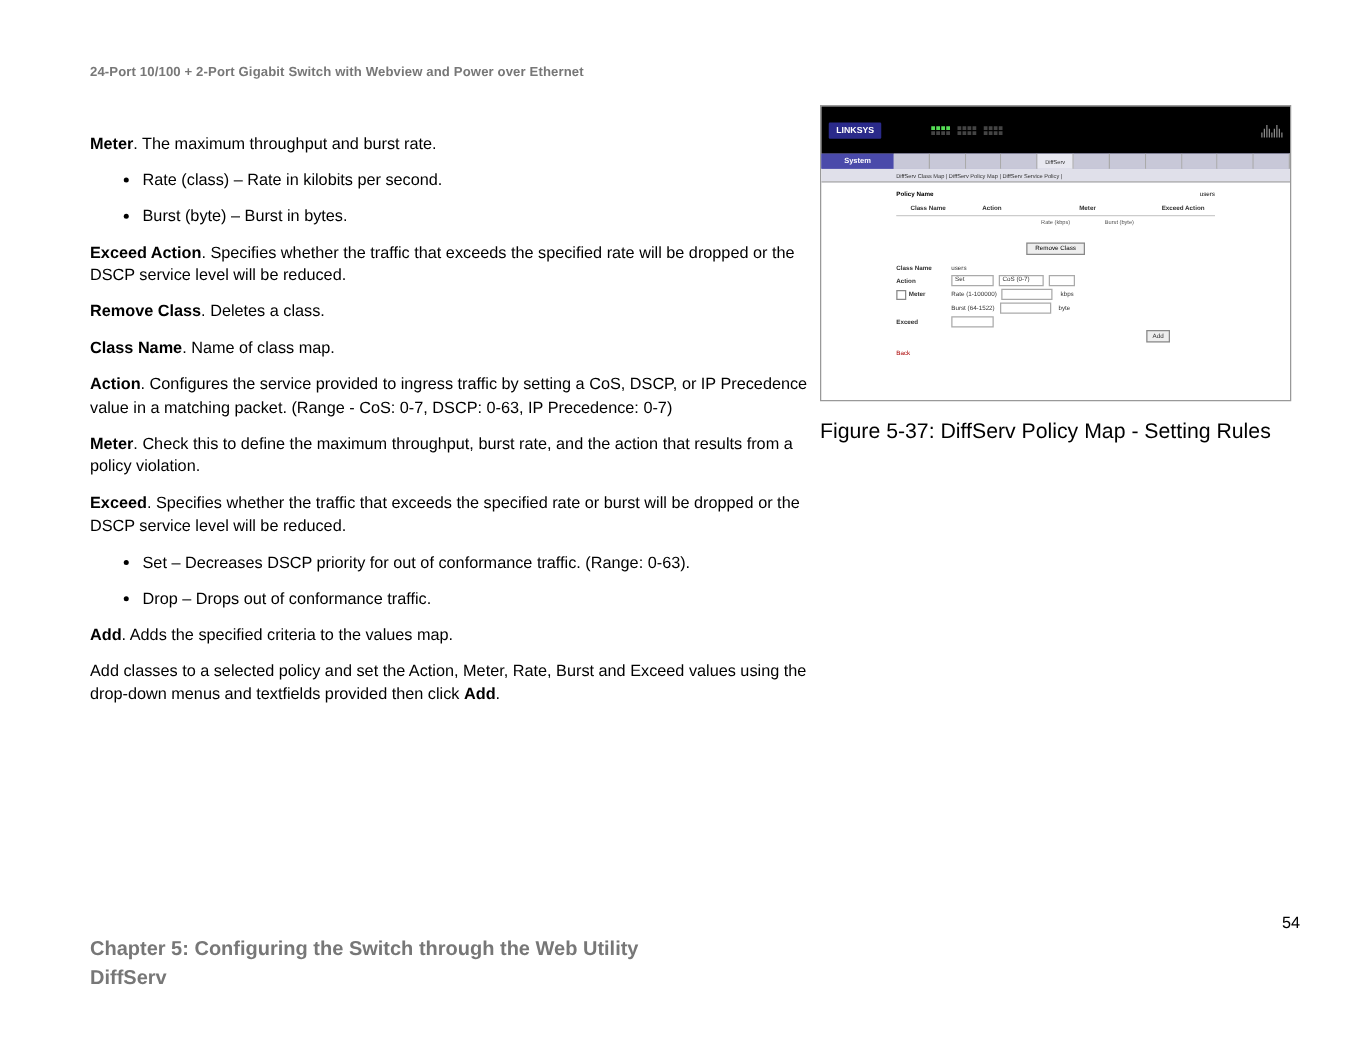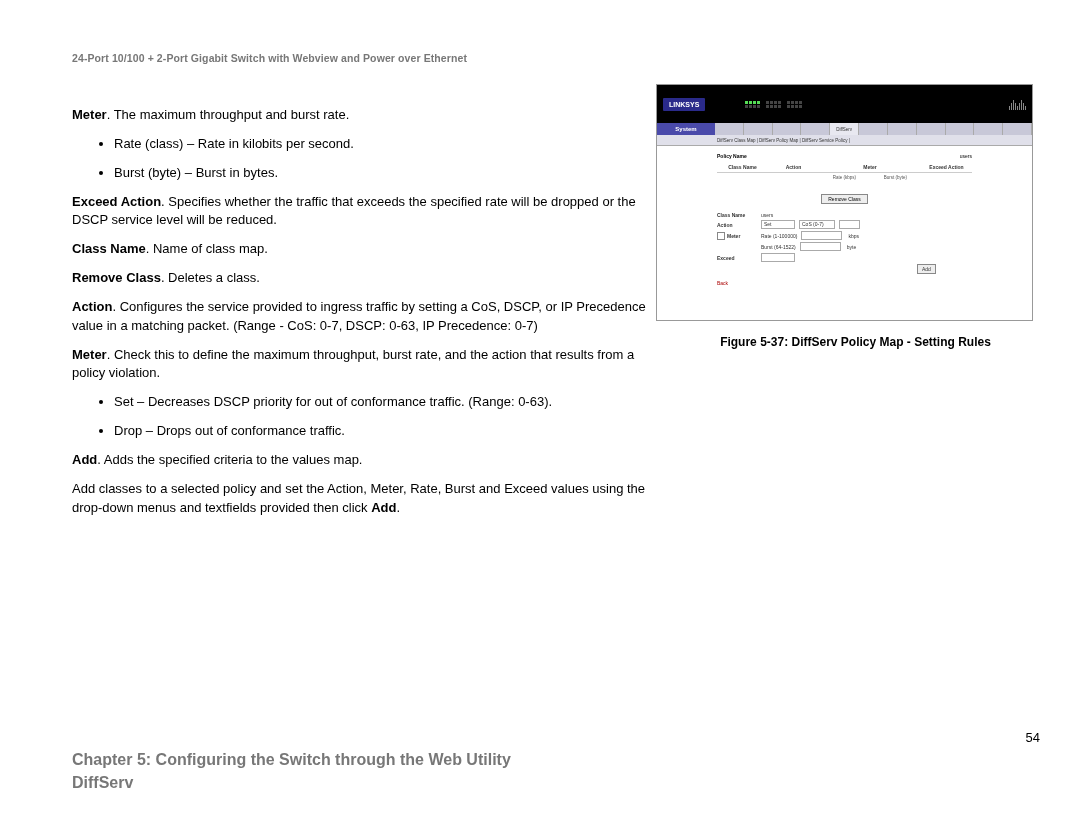--- a/index.html
+++ b/index.html
@@ -192,23 +192,22 @@
     margin-left: 200px;
     margin-top: 2px;
     width: fit-content;
   }
   .fig-back {
     font-size: 5px;
     color: #a00;
     margin-top: 6px;
   }
   .figure-caption {
-    font-size: 12px;
-    font-weight: bold;
-    text-align: center;
+    font-size: 17px;
+    font-weight: normal;
     margin-top: 14px;
     color: #000;
   }
   .footer {
     position: absolute;
     bottom: 40px;
     left: 72px;
     right: 40px;
   }
   .page-num {
@@ -230,24 +229,25 @@
 <div class="header">24-Port 10/100 + 2-Port Gigabit Switch with Webview and Power over Ethernet</div>
 
 <div class="content-wrap">
   <div class="main-col">
     <p><span class="bold">Meter</span><span>. The maximum throughput and burst rate.</span></p>
     <ul>
       <li>Rate (class) – Rate in kilobits per second.</li>
       <li>Burst (byte) – Burst in bytes.</li>
     </ul>
     <p><span class="bold">Exceed Action</span><span>. Specifies whether the traffic that exceeds the specified rate will be dropped or the DSCP service level will be reduced.</span></p>
+    <p><span class="bold">Remove Class</span><span>. Deletes a class.</span></p>
     <p><span class="bold">Class Name</span><span>. Name of class map.</span></p>
-    <p><span class="bold">Remove Class</span><span>. Deletes a class.</span></p>
     <p><span class="bold">Action</span><span>. Configures the service provided to ingress traffic by setting a CoS, DSCP, or IP Precedence value in a matching packet. (Range - CoS: 0-7, DSCP: 0-63, IP Precedence: 0-7)</span></p>
     <p><span class="bold">Meter</span><span>. Check this to define the maximum throughput, burst rate, and the action that results from a policy violation.</span></p>
+    <p><span class="bold">Exceed</span><span>. Specifies whether the traffic that exceeds the specified rate or burst will be dropped or the DSCP service level will be reduced.</span></p>
     <ul>
       <li>Set – Decreases DSCP priority for out of conformance traffic. (Range: 0-63).</li>
       <li>Drop – Drops out of conformance traffic.</li>
     </ul>
     <p><span class="bold">Add</span><span>. Adds the specified criteria to the values map.</span></p>
     <p><span>Add classes to a selected policy and set the Action, Meter, Rate, Burst and Exceed values using the drop-down menus and textfields provided then click </span><span class="bold">Add</span><span>.</span></p>
   </div>
 
   <div class="right-col">
     <div class="figure-img">

